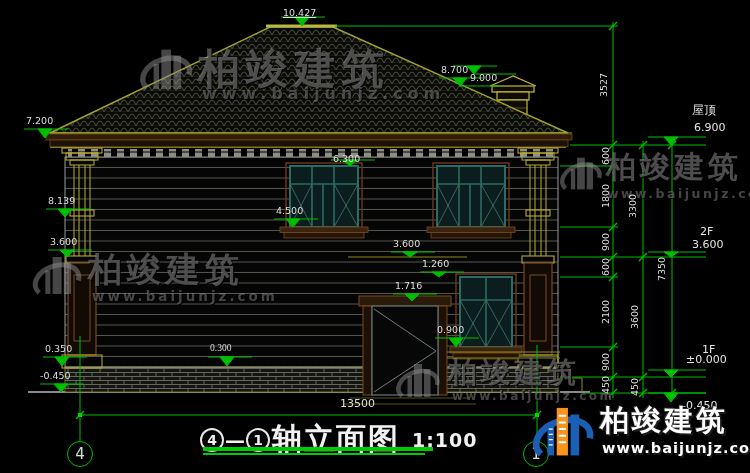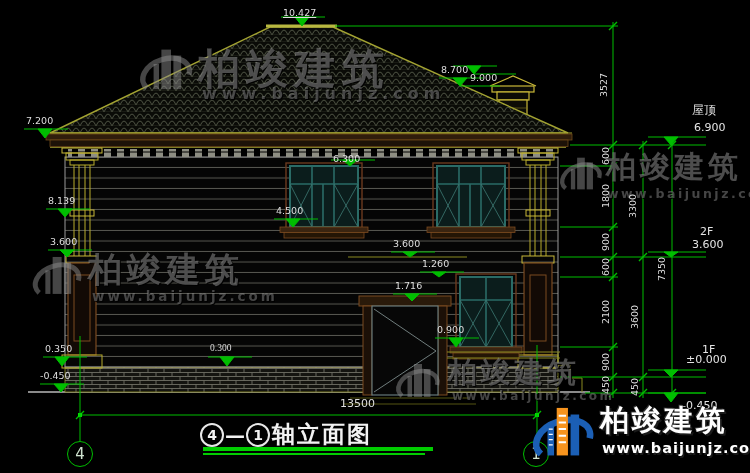--- a/index.html
+++ b/index.html
@@ -13,21 +13,21 @@
   .rot{transform:translate(-50%,-50%) rotate(-90deg);transform-origin:center;}
   .rlab{position:absolute;z-index:3;color:#e4e4e4;font-size:11px;line-height:1;white-space:nowrap;}
   
   .bubble{position:absolute;z-index:3;width:24px;height:24px;border:1.6px solid #00be00;border-radius:50%;
           color:#cfe2cf;font-size:15px;display:flex;align-items:center;justify-content:center;background:transparent;}
   
   .title{position:absolute;left:200px;top:419px;z-index:4;display:flex;align-items:center;color:#f2f2f2;}
   .tcirc{width:20px;height:20px;border:2px solid #e8e8e8;border-radius:50%;font-size:14px;font-weight:bold;
          display:flex;align-items:center;justify-content:center;}
   .tdash{font-size:20px;font-weight:bold;margin:0 1px;}
-  .tmain{font-size:23px;font-weight:bold;letter-spacing:2px;margin-left:2px;}
+  .tmain{font-size:30px;font-weight:bold;letter-spacing:2px;margin-left:2px;}
   .tscale{font-size:19px;font-weight:bold;margin-left:12px;letter-spacing:1px;}
   .uline{position:absolute;z-index:4;background:#00cc00;}
   
   .wm{position:absolute;z-index:2;pointer-events:none;}
   .wm-cn{font-weight:bold;color:rgba(148,148,148,0.52);text-shadow:1px 1px 0 rgba(0,0,0,0.9);white-space:nowrap;line-height:1;}
   .wm-url{font-weight:bold;color:rgba(138,138,138,0.5);text-shadow:1px 1px 0 rgba(0,0,0,0.9);white-space:nowrap;line-height:1;}
   .wm-glyph{color:rgba(140,140,140,0.5);}
   
   .logo{position:absolute;left:528px;top:400px;width:224px;height:68px;z-index:6;}
   .logo .cn{position:absolute;left:72px;top:6px;font-size:29px;font-weight:bold;color:#fff;letter-spacing:3px;line-height:1;
@@ -313,20 +313,21 @@
   <div class="rlab" style="left:682px;top:400px;">-0.450</div>
 
   <div class="bubble" style="left:67px;top:441px;">4</div>
   <div class="bubble" style="left:523px;top:441px;">1</div>
 
   <div class="title">
     <span class="tcirc">4</span>
     <span class="tdash">—</span>
     <span class="tcirc">1</span>
     <span class="tmain">轴立面图</span>
+    <span class="tscale">1:100</span>
   </div>
   <div class="uline" style="left:203px;top:447px;width:230px;height:4px;"></div>
   <div class="uline" style="left:203px;top:453px;width:222px;height:1.5px;"></div>
 
   <div class="logo">
     <svg width="68" height="66" viewBox="0 0 100 100">
       <path d="M18,82 A42,28 -18 1 1 92,58" fill="none" stroke="#1b5fb5" stroke-width="10"></path>
       <rect x="42" y="12" width="17" height="72" fill="#f7941e"></rect>
       <rect x="63" y="22" width="13" height="62" fill="#1b5fb5"></rect>
       <rect x="28" y="38" width="10" height="46" fill="#1b5fb5"></rect>

